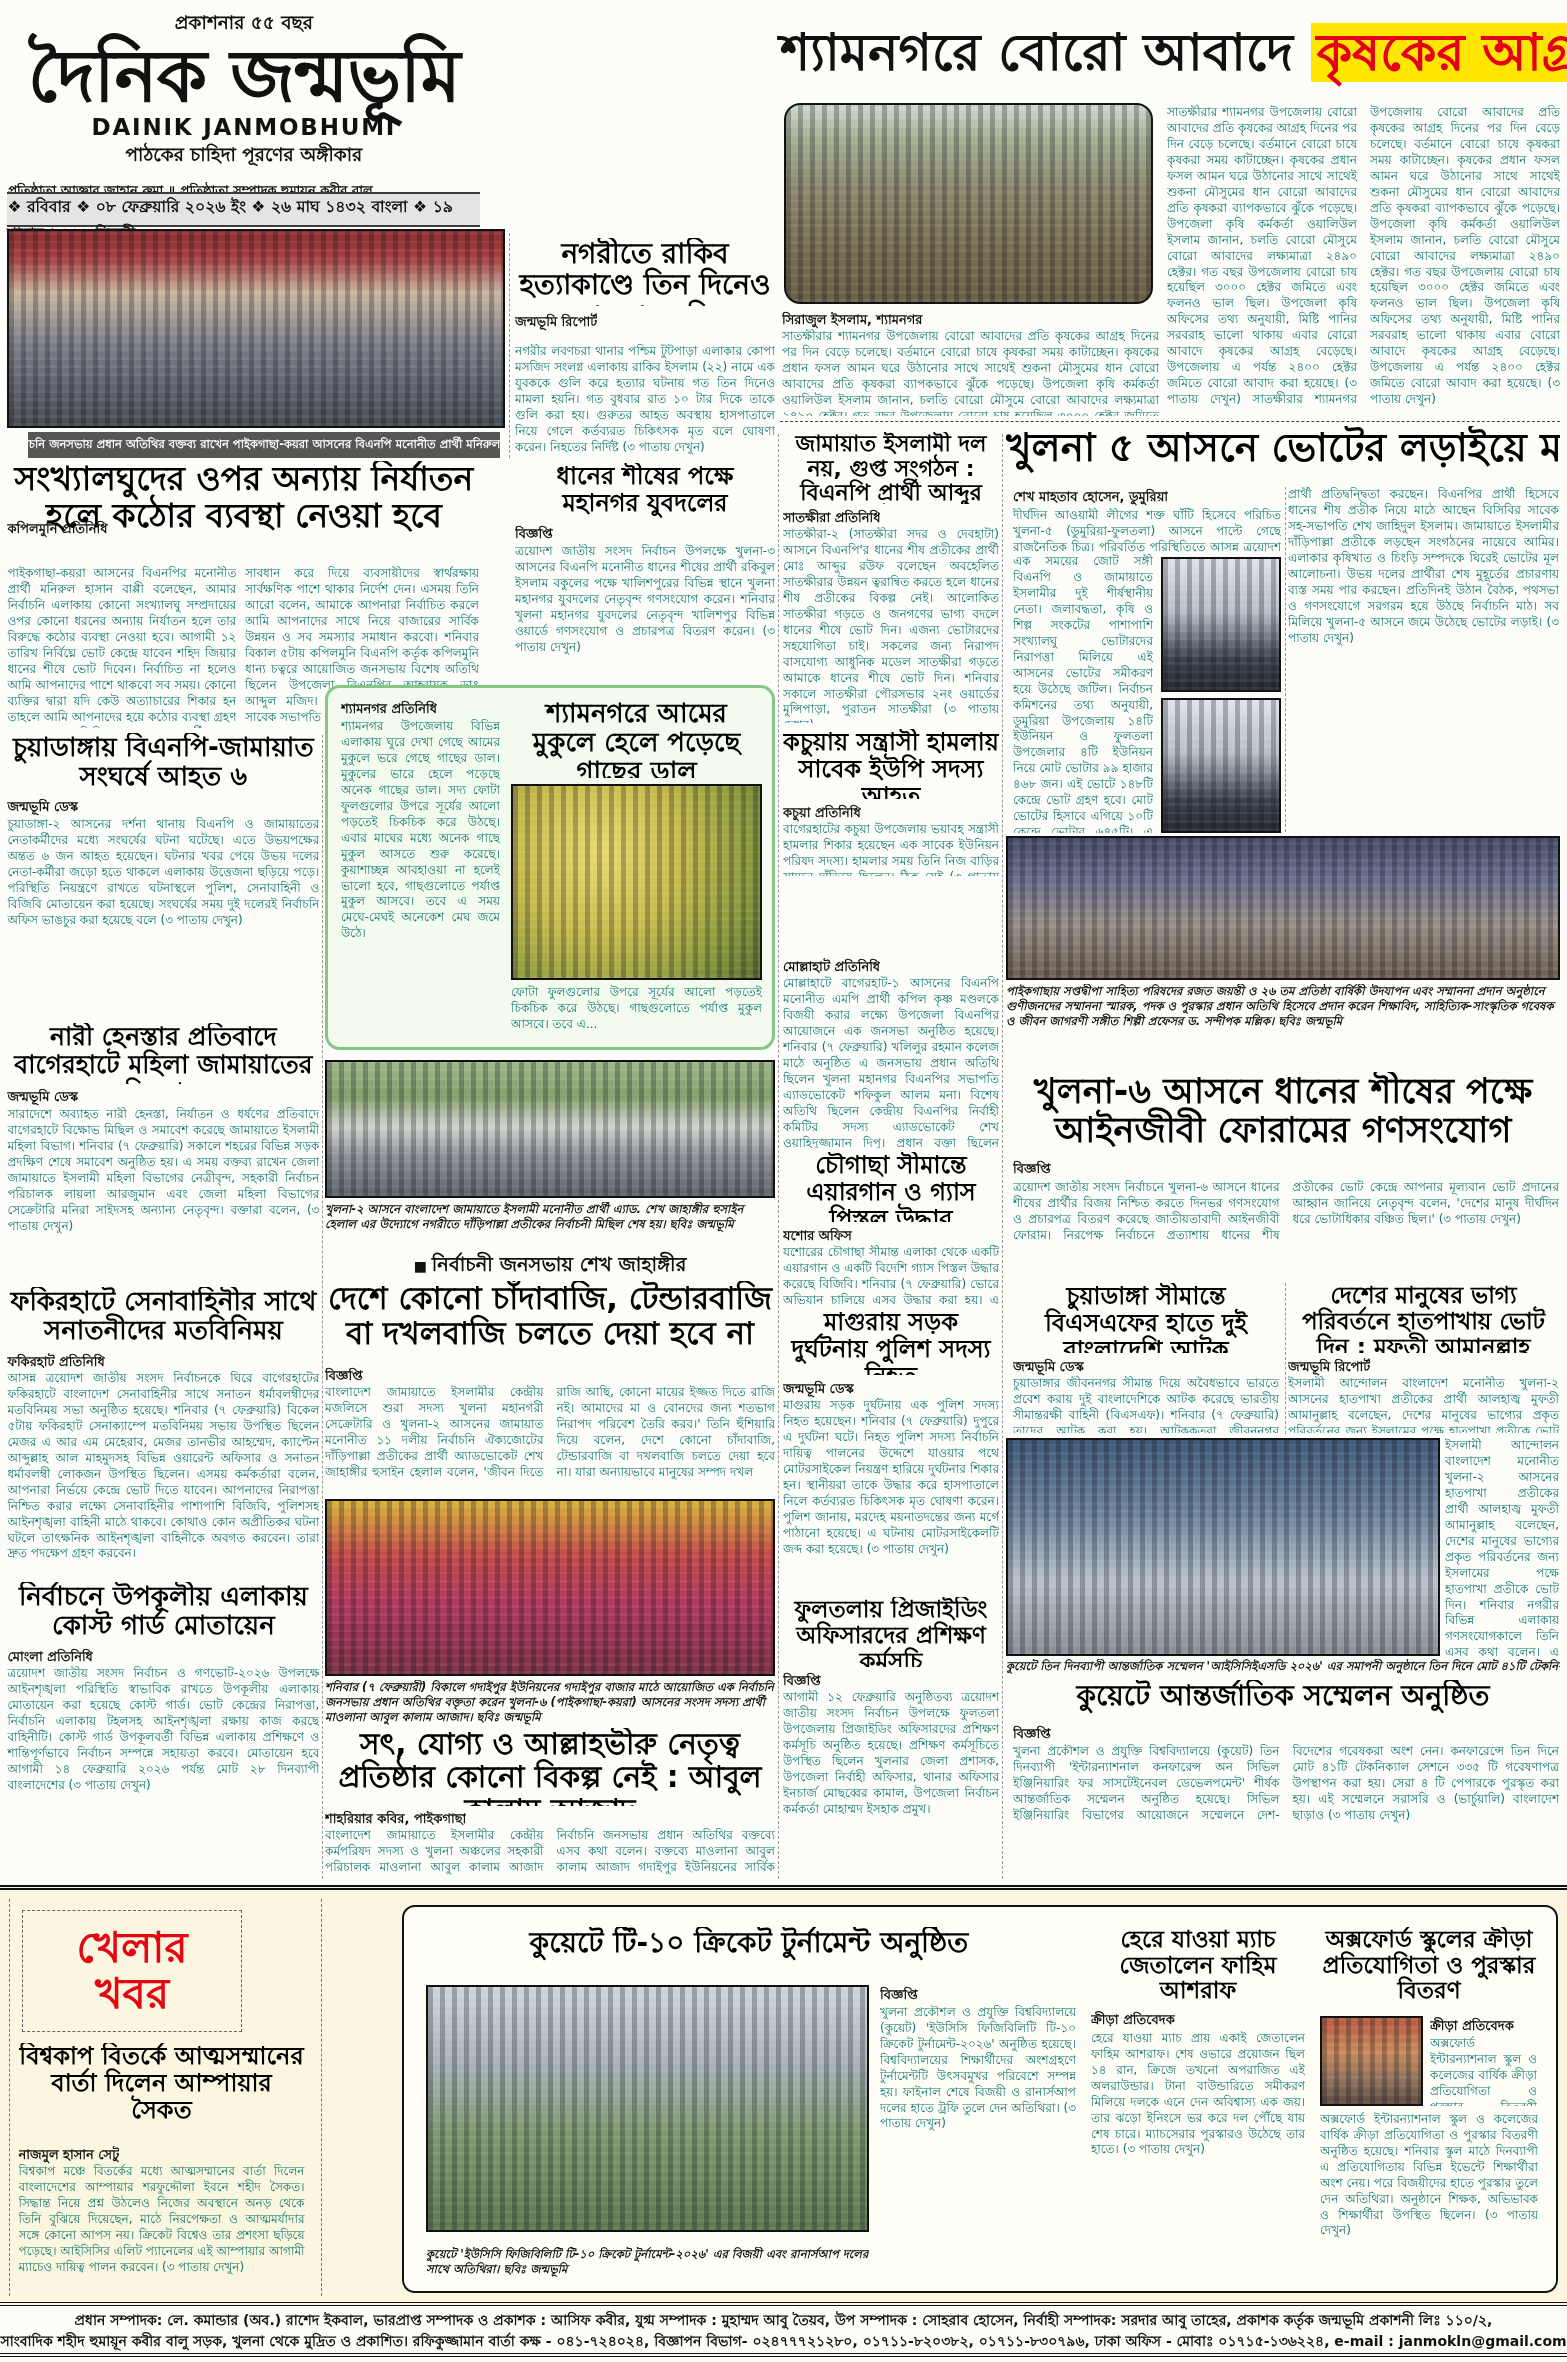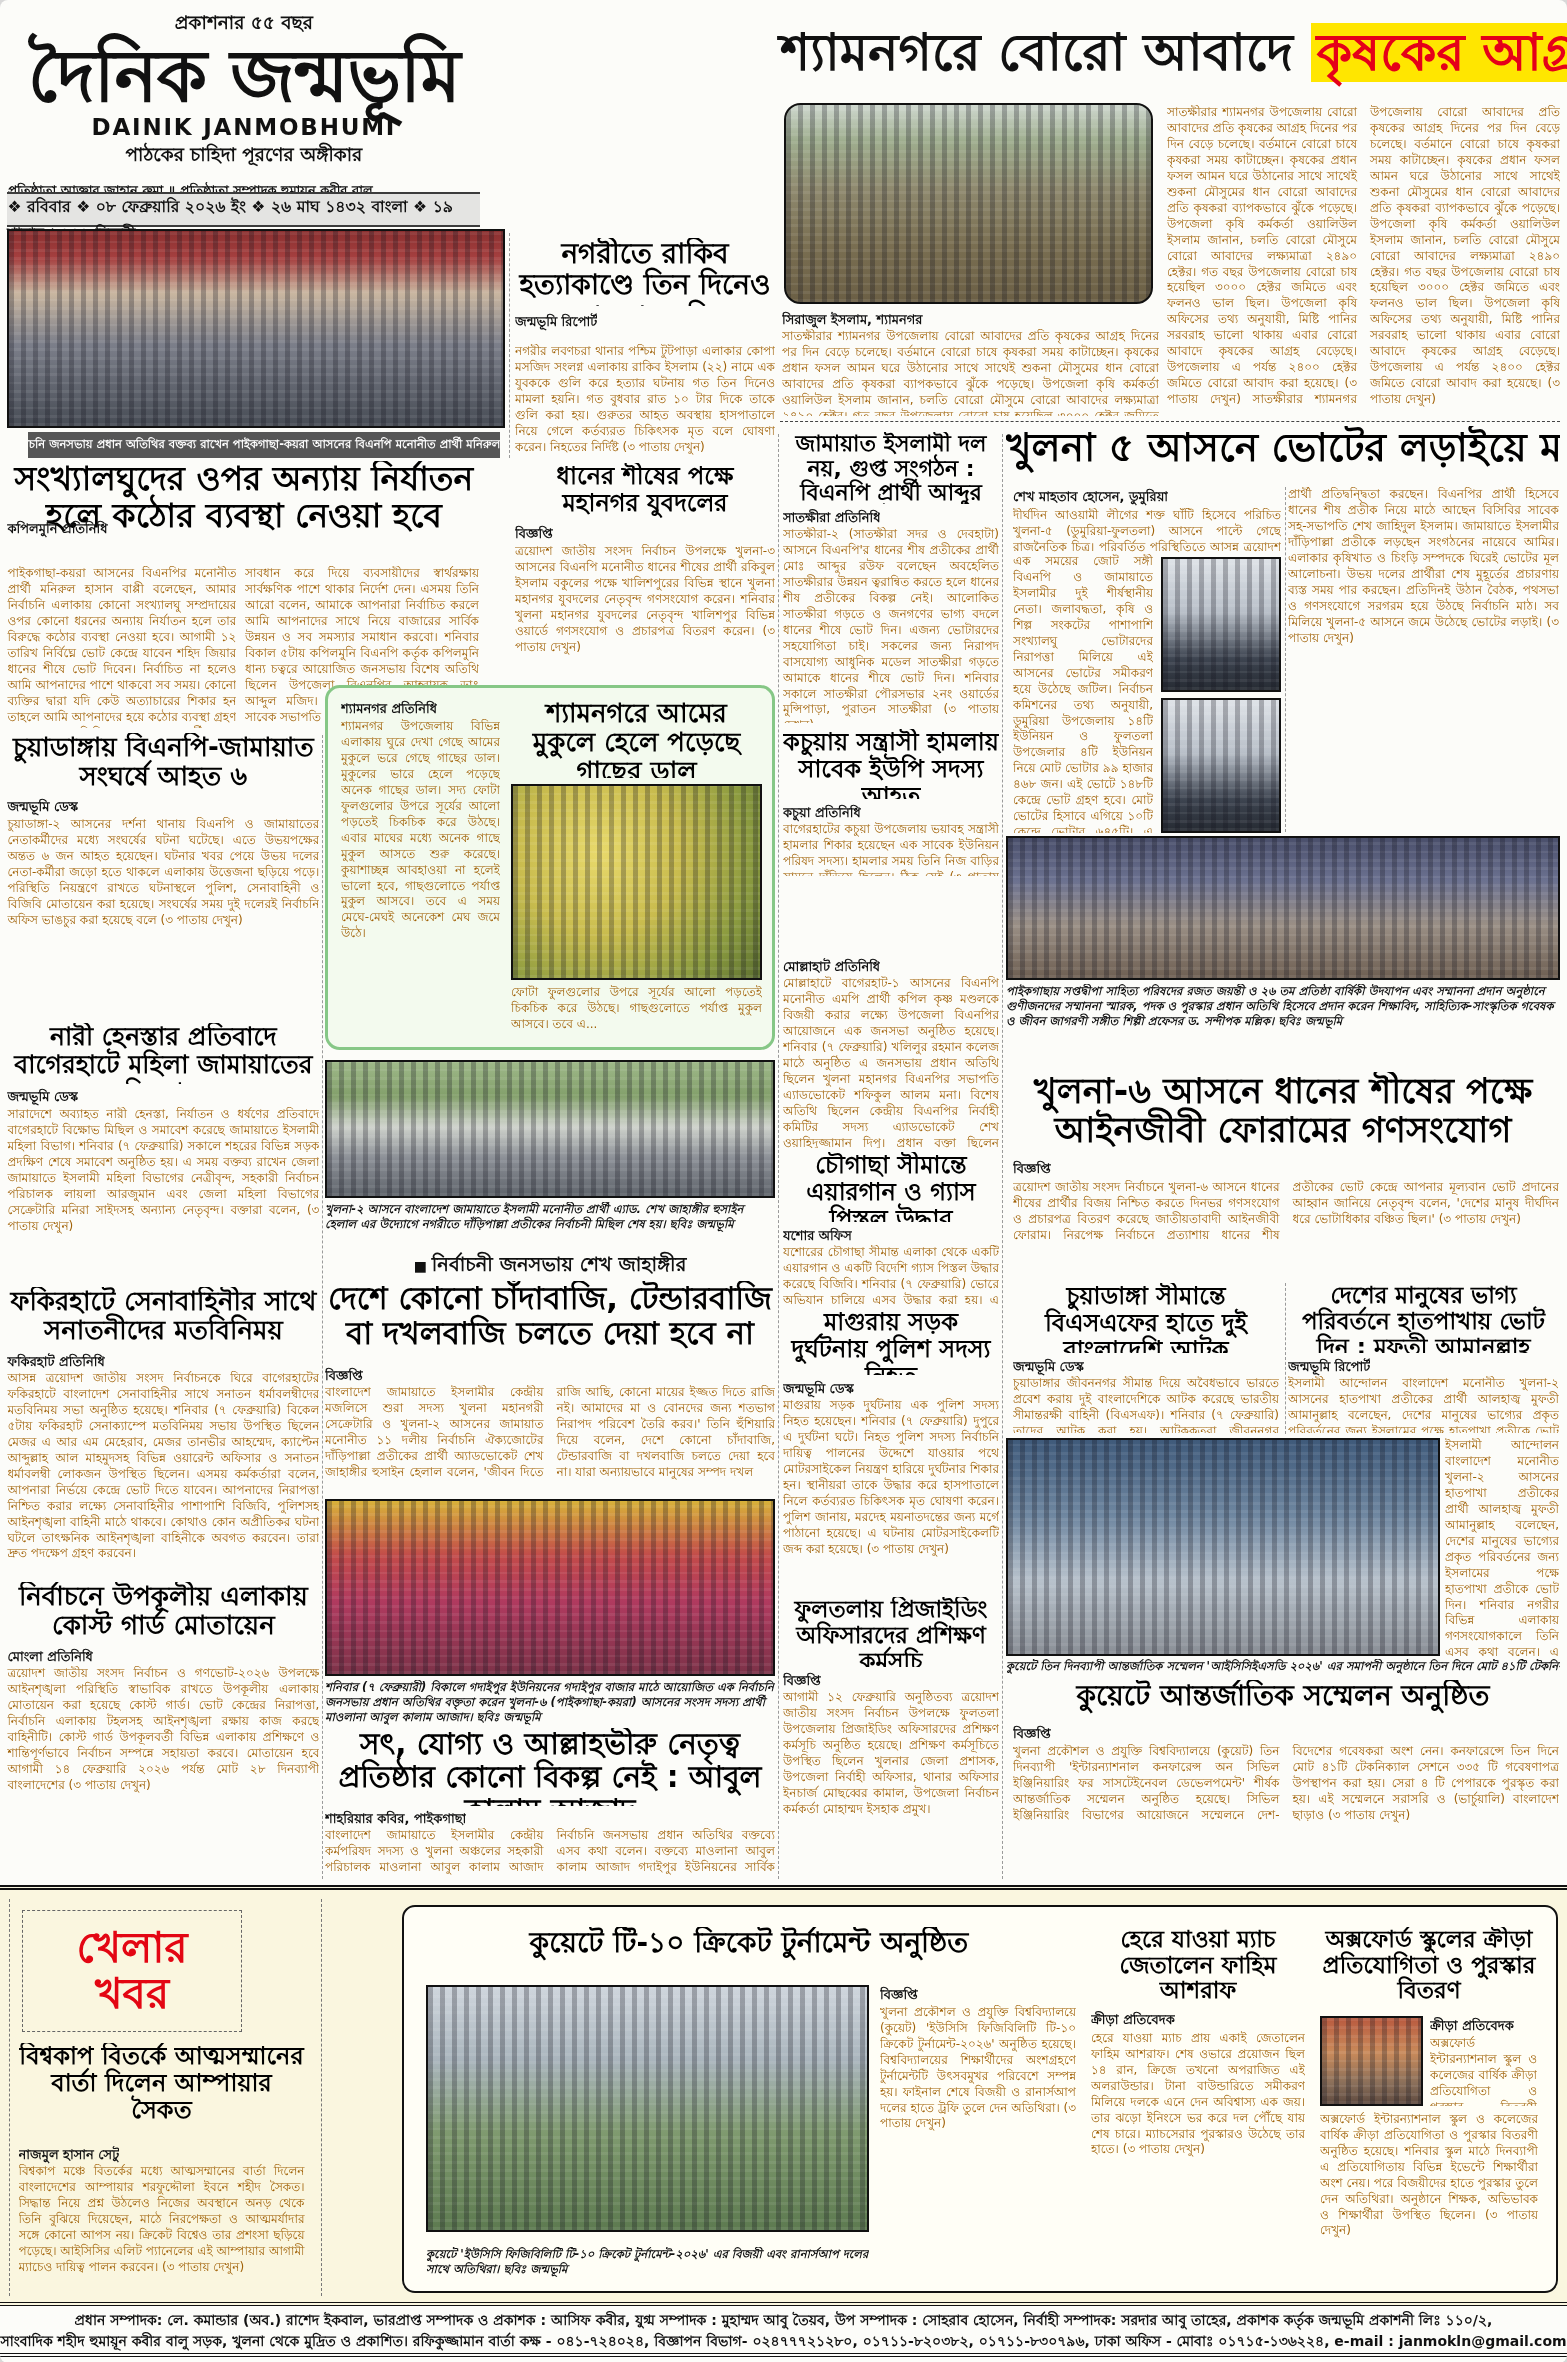--- a/index.html
+++ b/index.html
@@ -1,21 +1,21 @@
 <!DOCTYPE html>
 <html style="font-size:14.8px"><head>
 <meta charset="utf-8">
 <style>
   html,body{margin:0;padding:0;background:#d8d8d8;}
   #page{position:relative;width:1567px;height:2363px;background:#fcfcf9;margin:0 auto;
-        font-family:"DejaVu Sans","Liberation Sans",sans-serif;color:#111;overflow:hidden;border-radius:8px;}
+        font-family:"DejaVu Sans","Liberation Sans",sans-serif;color:#111;overflow:hidden;}
   .abs{position:absolute;}
   .hl{font-weight:900;text-align:center;line-height:1.12;color:#000;overflow:hidden;}
   .by{font-weight:800;font-size:13px;white-space:nowrap;overflow:hidden;}
-  .bd{font-size:12px;line-height:1.33;text-align:justify;overflow:hidden;color:#a16207;}
+  .bd{font-size:12px;line-height:1.33;text-align:justify;overflow:hidden;color:#0f766e;}
   .cap{font-size:11.5px;font-weight:700;font-style:italic;line-height:1.32;overflow:hidden;}
   .cols2{column-count:2;column-gap:13px;}
   .photo{border:2.8px solid #111;box-sizing:border-box;}
   .vsep{border-left:1.8px dashed #9a9a9a;width:0;}
   .masthead-title{font-weight:900;font-size:72px;line-height:1.02;text-align:center;letter-spacing:-0.9px;}
   .datebar{background:#e4e4e2;border-top:2.8px solid #3c3c3c;border-bottom:2.8px solid #3c3c3c;
            display:flex;justify-content:center;font-weight:800;font-size:15.7px;}
   .tophead{font-size:51px;font-weight:900;text-align:center;line-height:1.05;white-space:nowrap;}
   .tophead .red{color:#e50019;background:#ffe600;padding:0 5.5px;}
   .kicker{font-weight:900;font-size:19.4px;text-align:center;}

